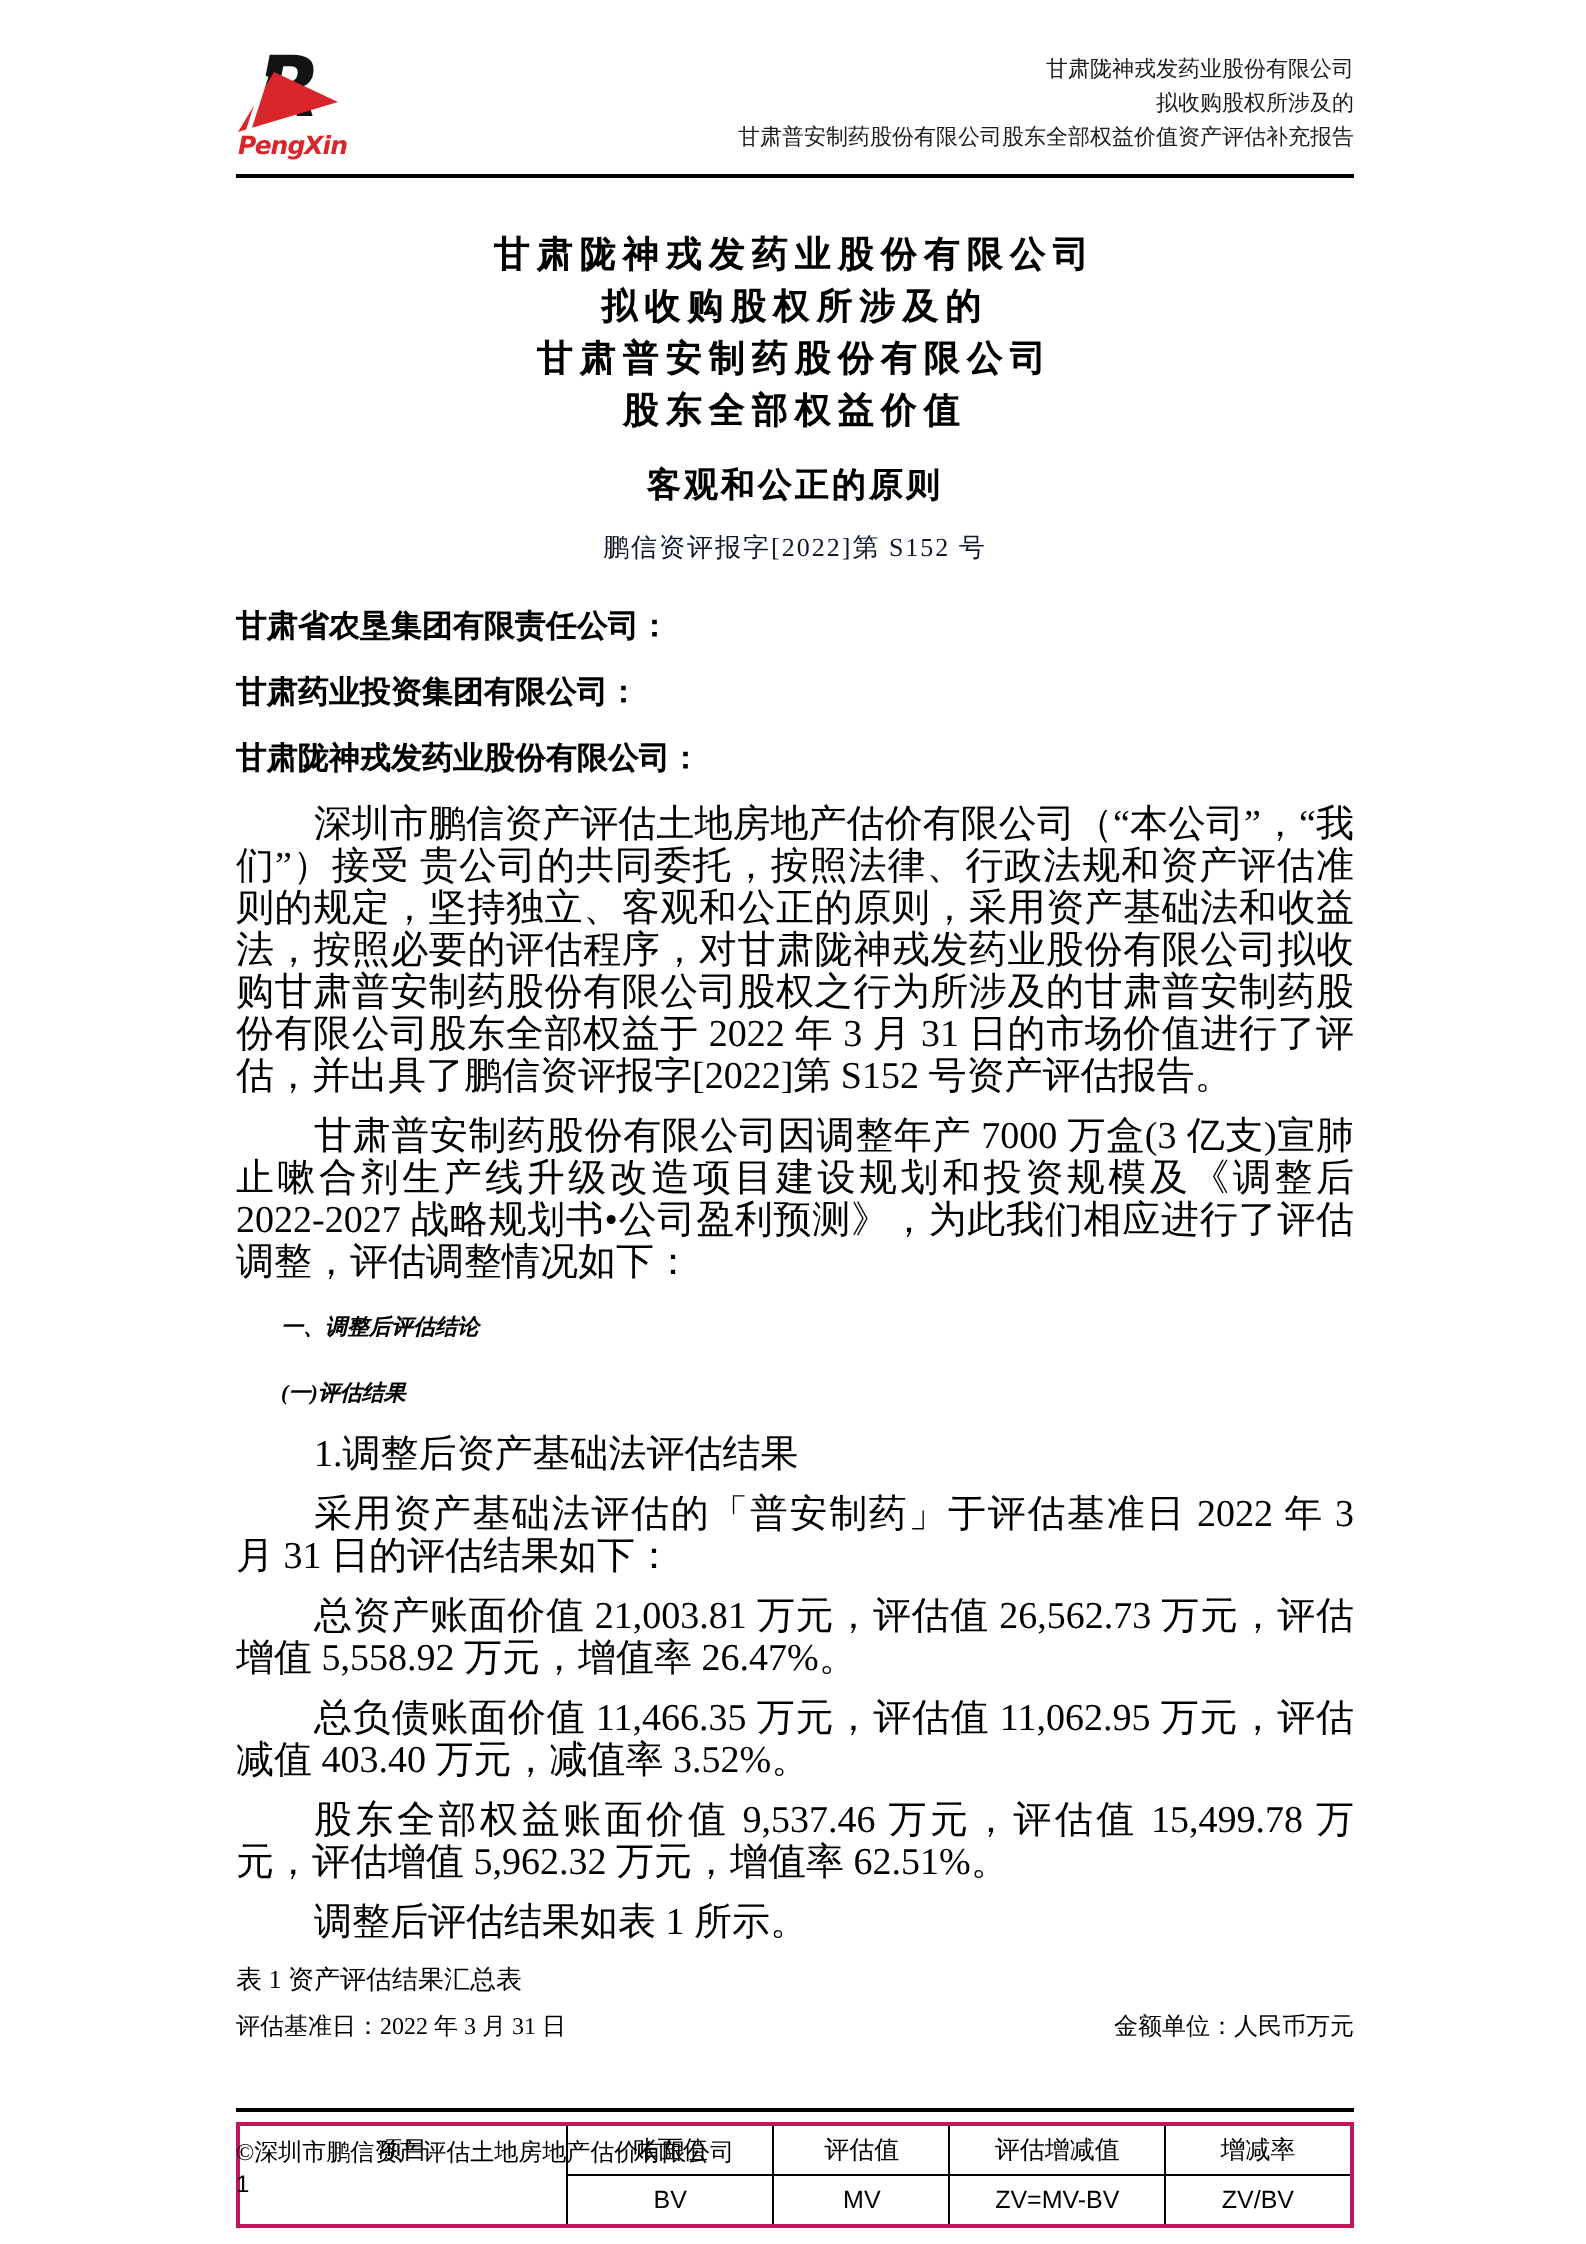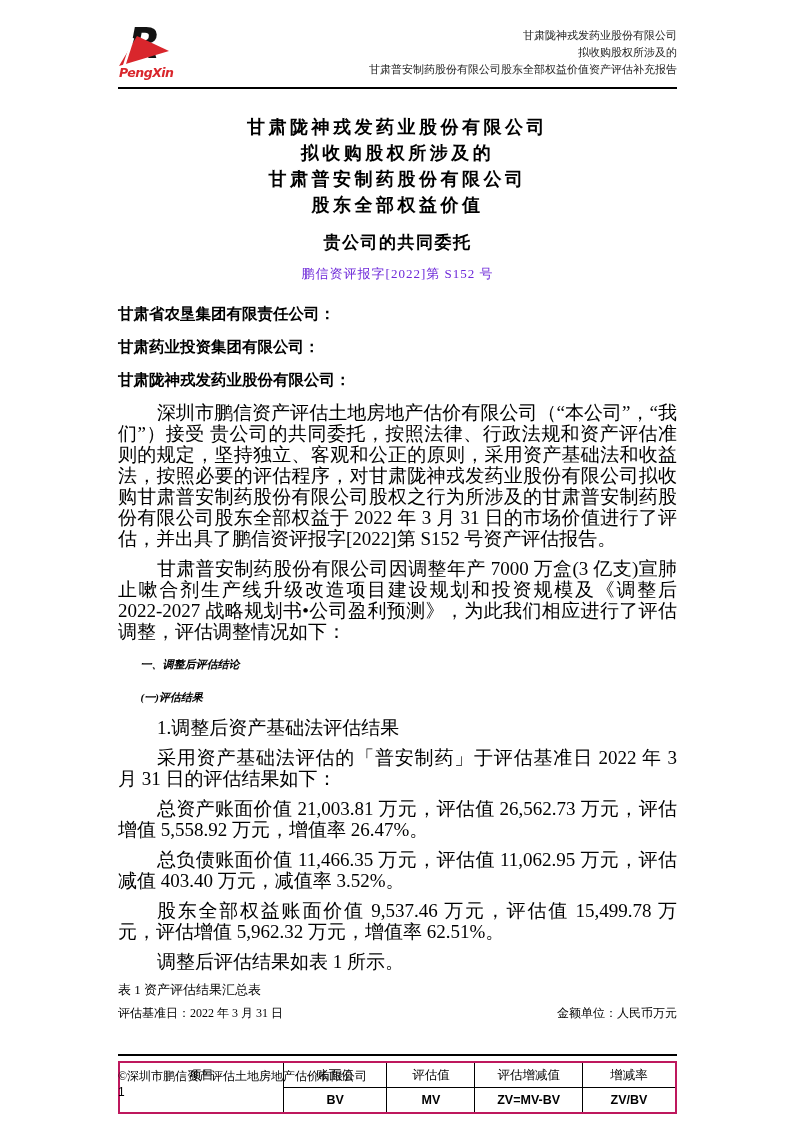--- a/index.html
+++ b/index.html
@@ -20,37 +20,37 @@
   .hdr-rule{border-top:2px solid #000;margin-top:7px;}
 
   
   .logo{width:58px;}
   .logo svg{display:block;}
 
   
   .title-block{margin-top:25px;text-align:center;}
   .title-line{font-size:18px;line-height:26px;font-weight:bold;letter-spacing:3.5px;}
   .report-name{margin-top:12px;font-size:17px;line-height:26px;font-weight:bold;letter-spacing:1.5px;}
-  .doc-no{margin-top:9px;font-size:13px;line-height:18px;letter-spacing:1px;color:#6d28d9;}
+  .doc-no{margin-top:9px;font-size:13px;line-height:18px;letter-spacing:1px;color:#0f172a;}
 
   
   .addressees{margin-top:20px;}
   .addressee{font-weight:bold;font-size:15.5px;line-height:22px;margin-bottom:11px;}
 
   
   .para{font-size:19px;line-height:21px;text-align:justify;text-indent:2.05em;margin:9px 0;}
   .heading{font-size:11px;line-height:21px;font-weight:bold;text-indent:2.05em;margin:12px 0 9px 0;font-style:italic;}
 
   
   .tbl-caption{margin-top:8px;font-size:13px;line-height:18px;}
   .tbl-meta{display:flex;justify-content:space-between;align-items:flex-end;font-size:12px;line-height:16px;margin-top:6px;margin-bottom:1px;}
   table.sum{width:100%;border-collapse:collapse;border:2px solid #be185d;table-layout:fixed;margin-top:40px;}
   table.sum td{border:1px solid #000;text-align:center;padding:4px 2px;font-size:12.5px;line-height:16px;}
   td.item-cell{vertical-align:top;padding-top:6px;}
-  td.code-cell{font-family:"Liberation Sans","DejaVu Sans",sans-serif;font-weight:bold;font-size:12px;}
+  td.code-cell{font-family:"Liberation Sans","DejaVu Sans",sans-serif;font-weight:normal;font-size:12px;}
 
   
   .footer{position:absolute;left:118px;right:116px;top:1054px;}
   .footer-rule{border-top:2px solid #000;}
   .footer-row{display:flex;justify-content:space-between;margin-top:12px;font-size:12px;line-height:16px;flex-direction:column;}
   .page-num{margin-right:25px;font-family:"Liberation Sans","DejaVu Sans",sans-serif;}
 </style>
 </head>
 <body>
 
@@ -72,21 +72,21 @@
         <div>甘肃普安制药股份有限公司股东全部权益价值资产评估补充报告</div>
       </div>
     </div>
     <div class="hdr-rule"></div>
 
     <div class="title-block">
       <div class="title-line">甘肃陇神戎发药业股份有限公司</div>
       <div class="title-line">拟收购股权所涉及的</div>
       <div class="title-line">甘肃普安制药股份有限公司</div>
       <div class="title-line">股东全部权益价值</div>
-      <div class="report-name">贵公司的共同委托</div>
+      <div class="report-name">客观和公正的原则</div>
       <div class="doc-no">鹏信资评报字[2022]第 S152 号</div>
     </div>
 
     <div class="addressees">
       <div class="addressee">甘肃省农垦集团有限责任公司：</div>
       <div class="addressee">甘肃药业投资集团有限公司：</div>
       <div class="addressee">甘肃陇神戎发药业股份有限公司：</div>
     </div>
 
     <div>

